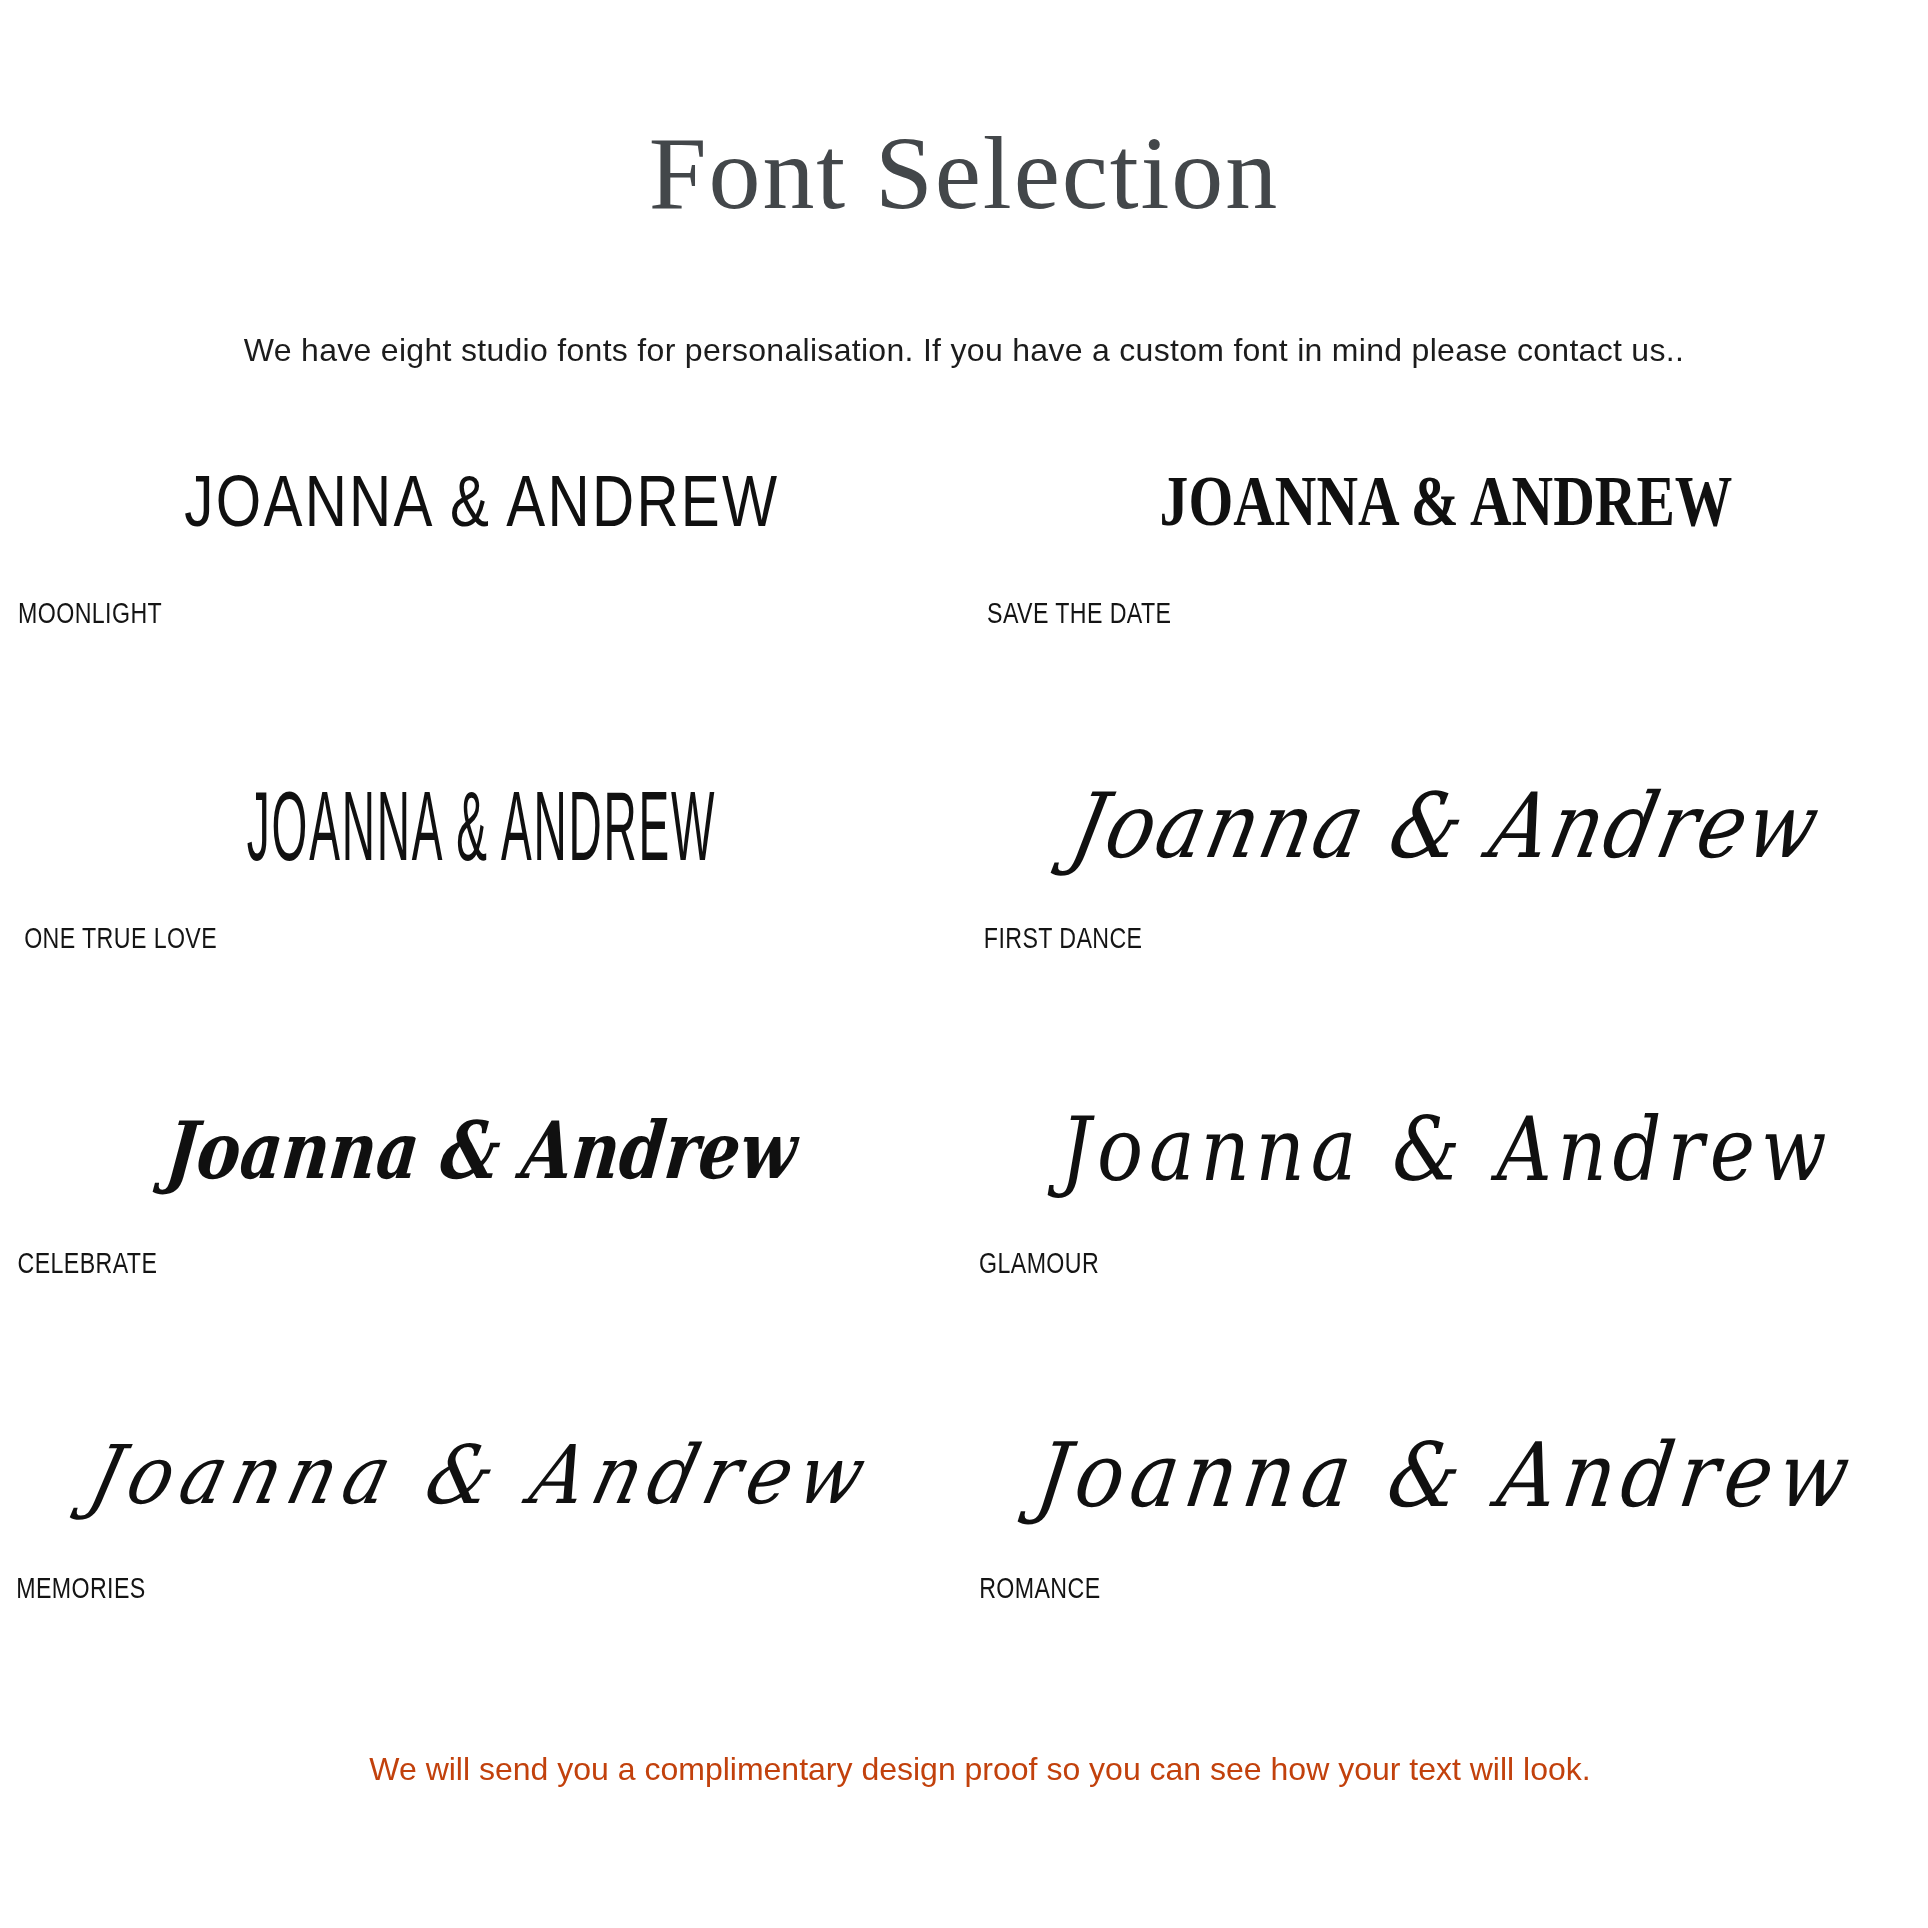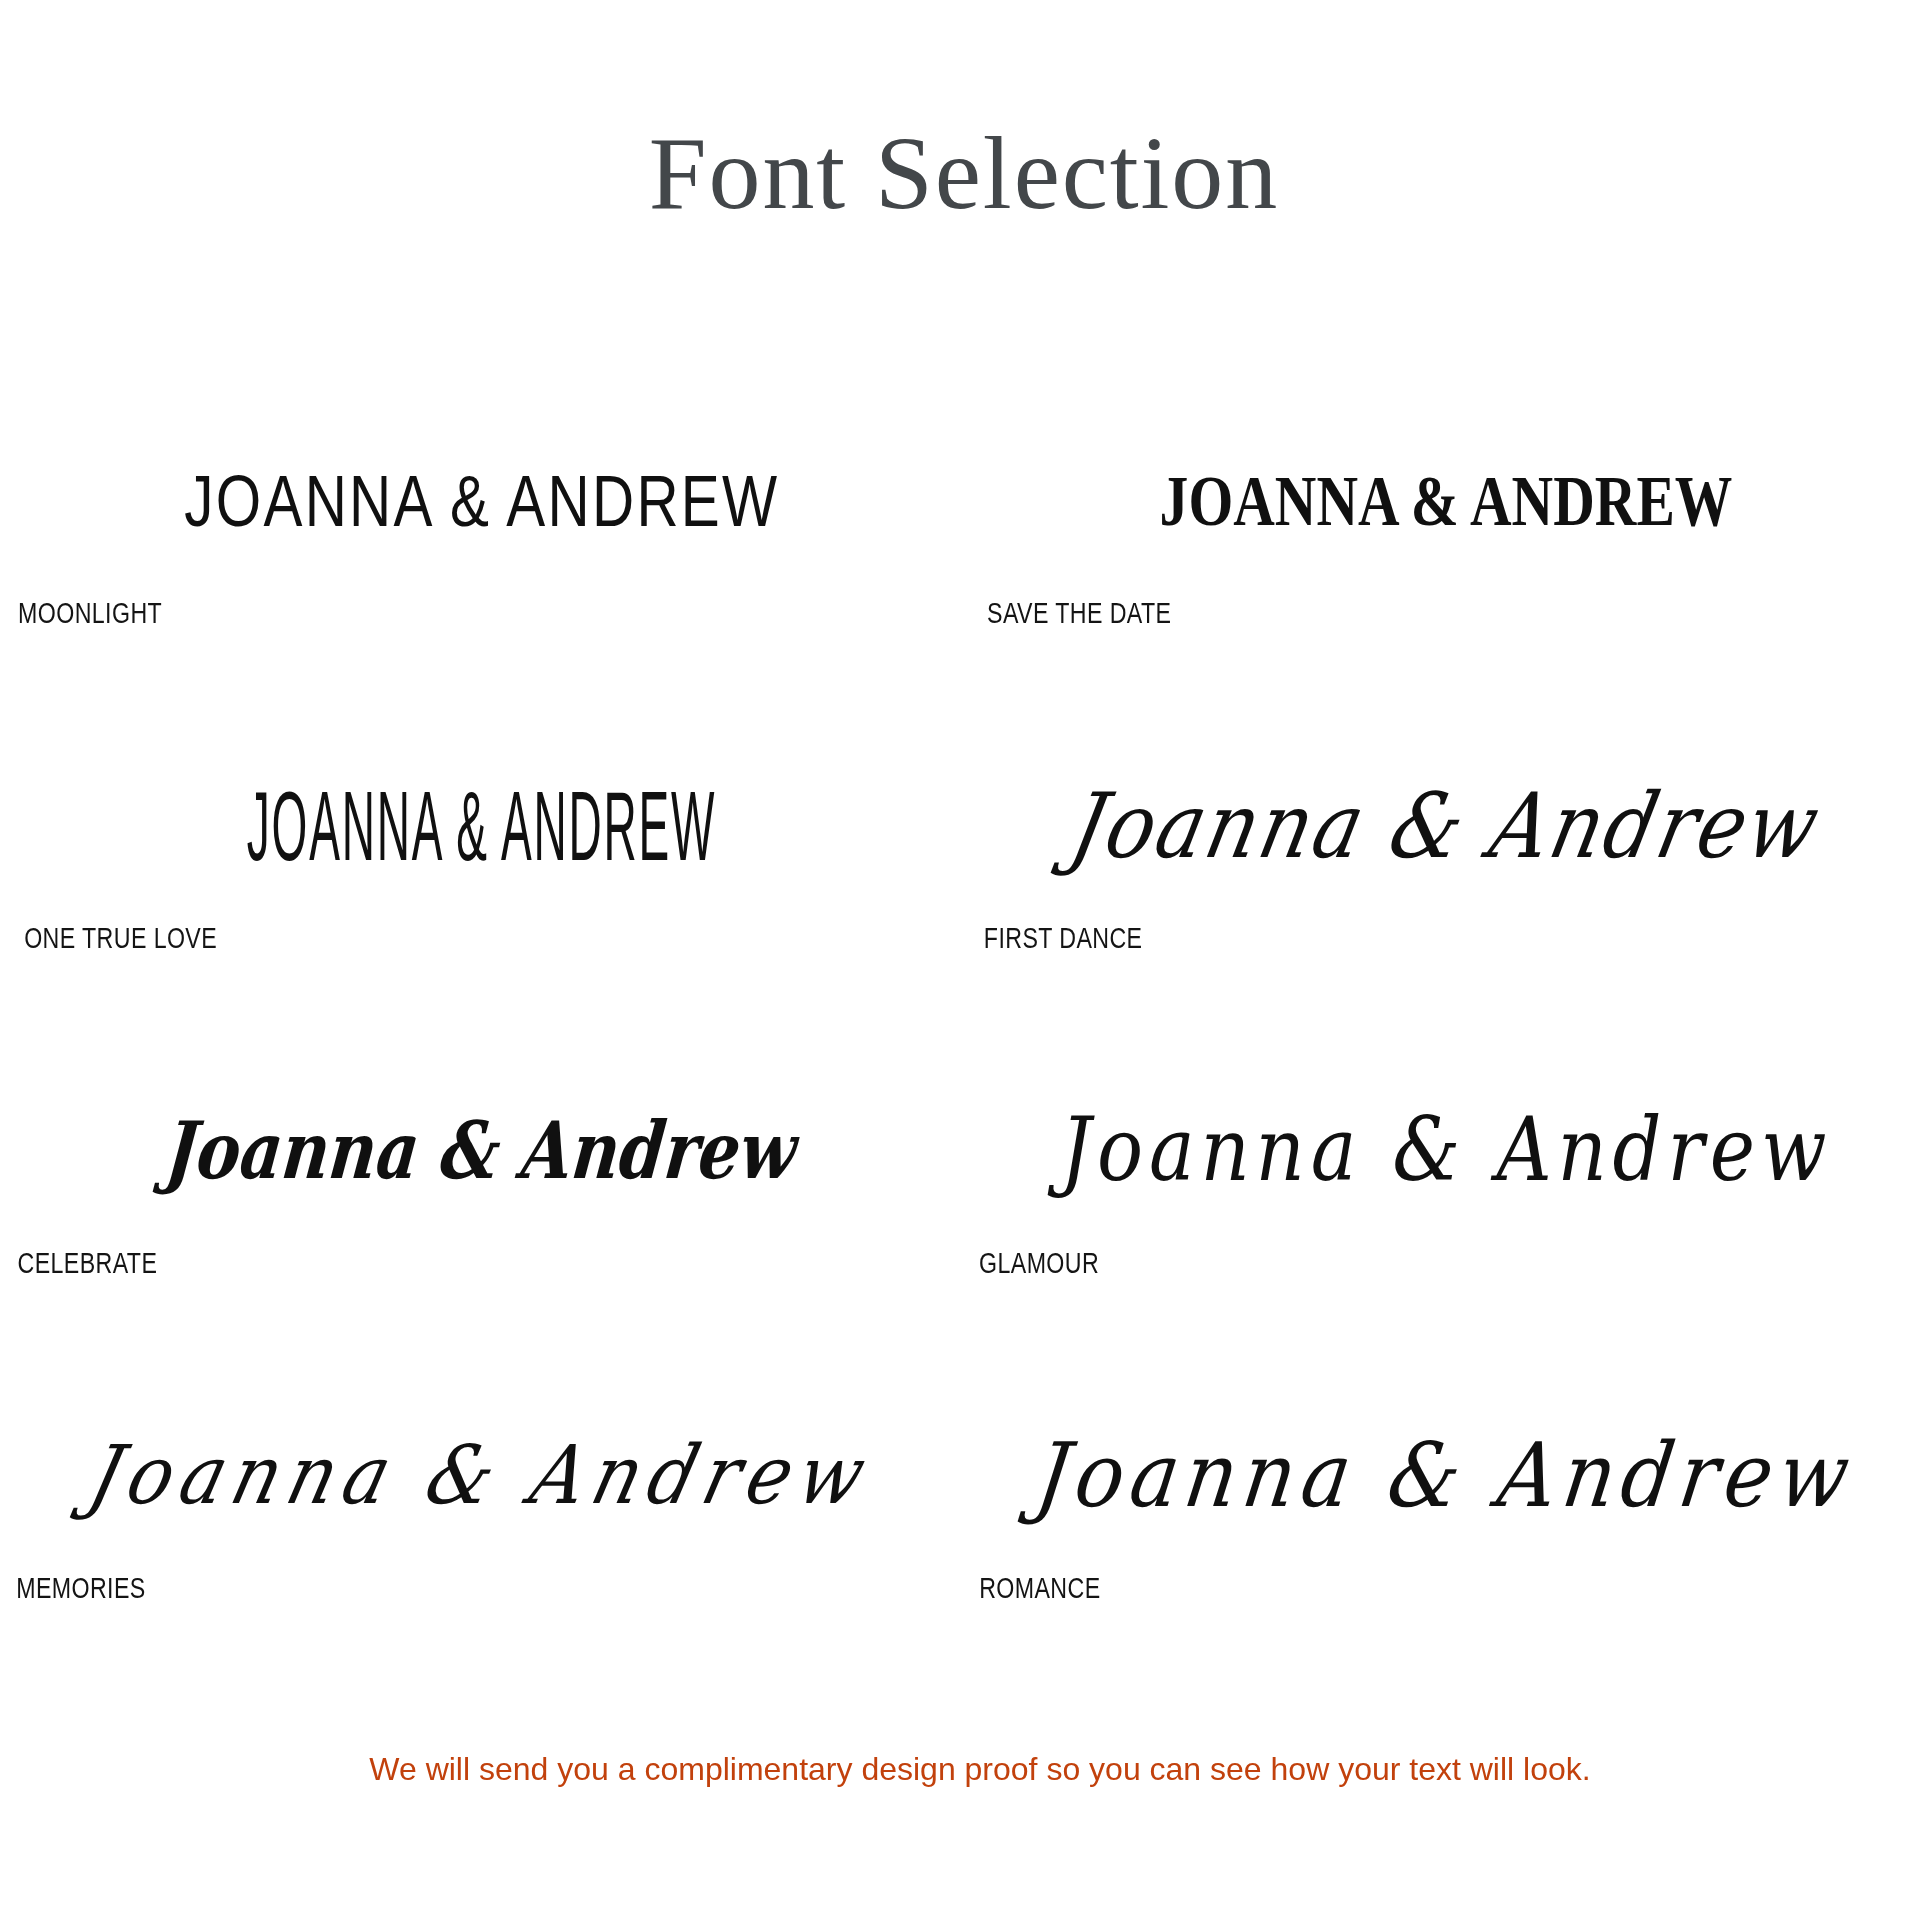--- a/index.html
+++ b/index.html
@@ -166,20 +166,21 @@
     line-height: 1.2;
   }
 </style>
 </head>
 <body>
 
 <div class="page">
 
   <h1 class="title">Font Selection</h1>
 
+  <p class="subtitle">We have eight studio fonts for personalisation. If you have a custom font in mind please contact us..</p>
 
   <div class="grid">
 
     <div class="cell">
       <div class="sample-wrap">
         <span class="sample f-moonlight">JOANNA &amp; ANDREW</span>
       </div>
       <div class="label">MOONLIGHT</div>
     </div>
 

